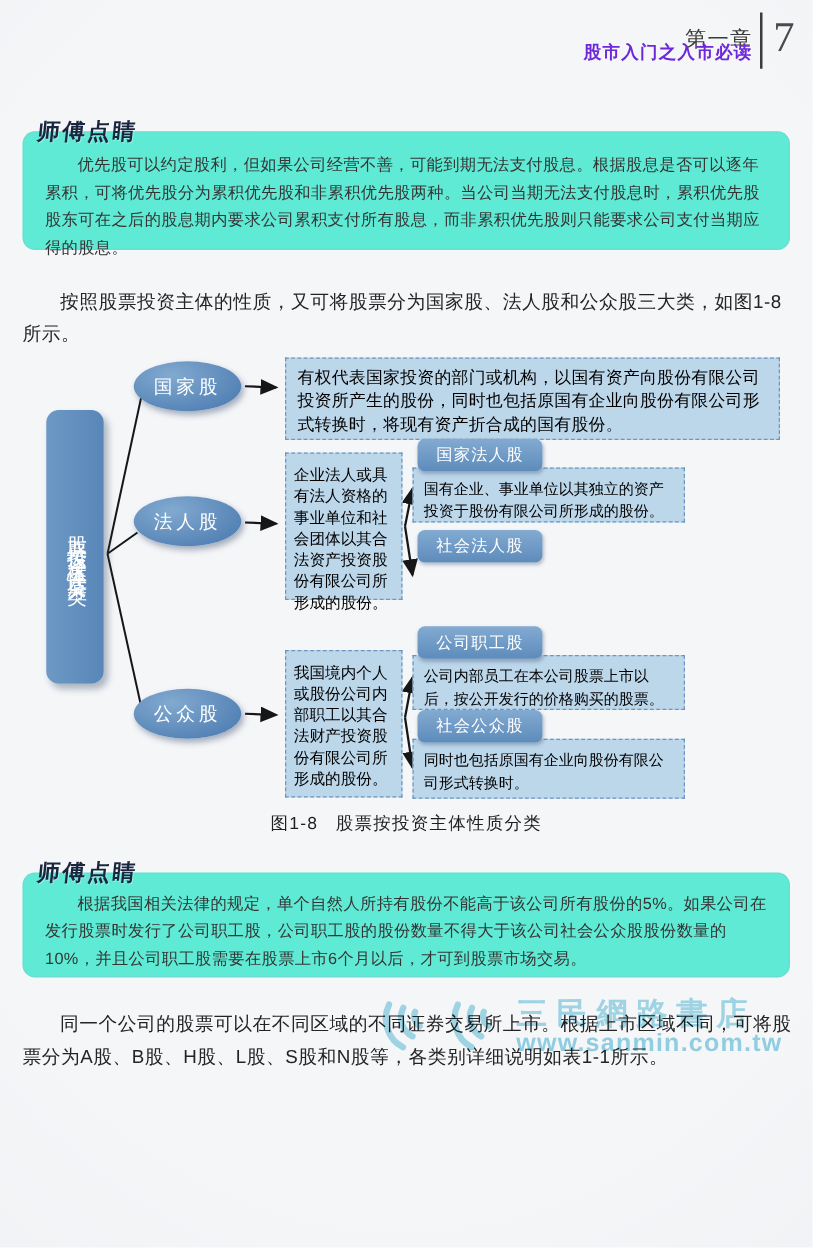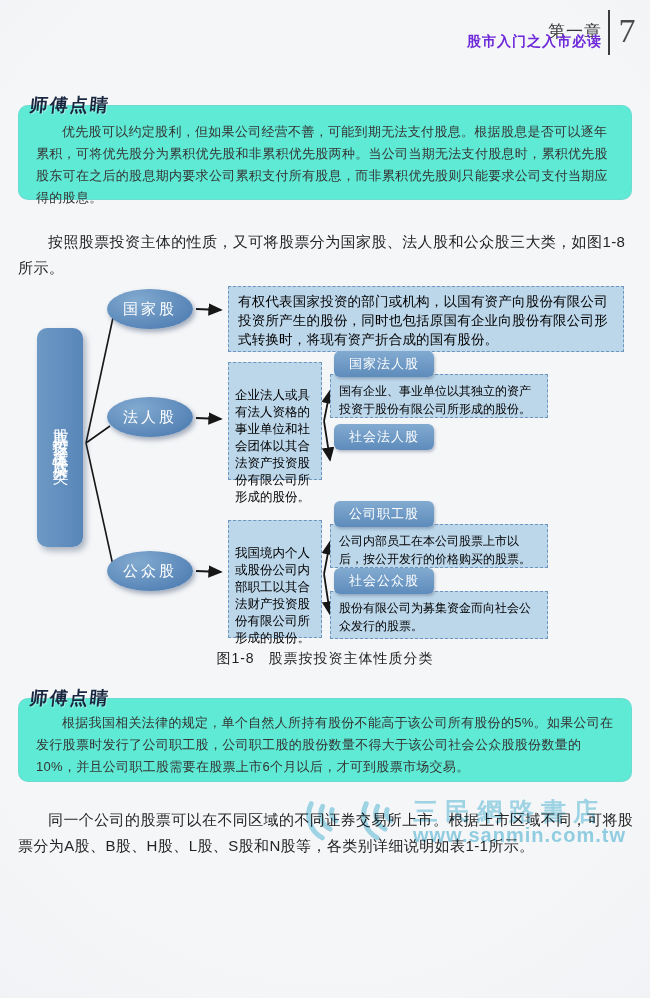--- a/index.html
+++ b/index.html
@@ -28,21 +28,21 @@
     color:#fff;writing-mode:vertical-rl;font-size:16px;letter-spacing:4px;
     display:flex;align-items:center;justify-content:center;
     box-shadow:3px 4px 6px rgba(60,80,110,.4);z-index:2;}
   .ellipse{position:absolute;width:86px;height:40px;border-radius:50%;
     background:radial-gradient(ellipse at 35% 28%,#82aad0,#5583b6 75%);
     color:#fff;display:flex;align-items:center;justify-content:center;
     font-size:15px;letter-spacing:3px;box-shadow:2px 3px 5px rgba(60,80,110,.45);z-index:2;}
   .e1{left:107px;top:9px;} .e2{left:107px;top:117px;} .e3{left:107px;top:271px;}
   .desc-box{position:absolute;background:#bcd6ea;border:1.6px dashed #6e95bd;color:#000000;z-index:2;box-sizing:border-box;}
   .desc-wide{padding:5px 9px;font-size:13.5px;line-height:19px;letter-spacing:.2px;}
-  .desc-narrow{padding:24px 6px;font-size:12.5px;line-height:17px;}
+  .desc-narrow{padding:9px 6px;font-size:12.5px;line-height:17px;}
   .desc-sub{padding:7px 8px 4px 8px;font-size:12px;line-height:18px;}
   .box1{left:228px;top:6px;width:396px;height:66px;}
   .box2{left:228px;top:82px;width:94px;height:118px;}
   .box2a{left:330px;top:94px;width:218px;height:44px;}
   .box2b{left:330px;top:167px;width:218px;height:56px;}
   .box3{left:228px;top:240px;width:94px;height:118px;}
   .box3a{left:330px;top:244px;width:218px;height:44px;}
   .box3b{left:330px;top:311px;width:218px;height:48px;}
   .tab{position:absolute;width:100px;padding:4px 0;text-align:center;color:#fff;font-size:13px;letter-spacing:1px;
     background:linear-gradient(180deg,#83abd1,#5d8bbb);border-radius:6px;
@@ -106,21 +106,21 @@
   <div class="desc-box desc-narrow box2">企业法人或具有法人资格的事业单位和社会团体以其合法资产投资股份有限公司所形成的股份。</div>
 
   <div class="tab tab2a">国家法人股</div>
   <div class="desc-box desc-sub box2a">国有企业、事业单位以其独立的资产投资于股份有限公司所形成的股份。</div>
   <div class="tab tab2b">社会法人股</div>
 
   <div class="desc-box desc-narrow box3">我国境内个人或股份公司内部职工以其合法财产投资股份有限公司所形成的股份。</div>
   <div class="tab tab3a">公司职工股</div>
   <div class="desc-box desc-sub box3a">公司内部员工在本公司股票上市以后，按公开发行的价格购买的股票。</div>
   <div class="tab tab3b">社会公众股</div>
-  <div class="desc-box desc-sub box3b">股份有限公司为募集资金而向社会公众发行的股票。</div>
+  <div class="desc-box desc-sub box3b">同时也包括原国有企业向股份有限公司形式转换时。</div>
 </div>
 
 <div class="caption">
   <span class="cap-label">图1-8</span><span>股票按投资主体性质分类</span>
 </div>
 
 <div class="tip-title" style="top:686px;">师傅点睛</div>
 <div class="tip-box" style="top:698px;height:84px;">
   <div class="tip-text" style="padding-top:14px;">根据我国相关法律的规定，单个自然人所持有股份不能高于该公司所有股份的5%。如果公司在发行股票时发行了公司职工股，公司职工股的股份数量不得大于该公司社会公众股股份数量的10%，并且公司职工股需要在股票上市6个月以后，才可到股票市场交易。</div>
 </div>

